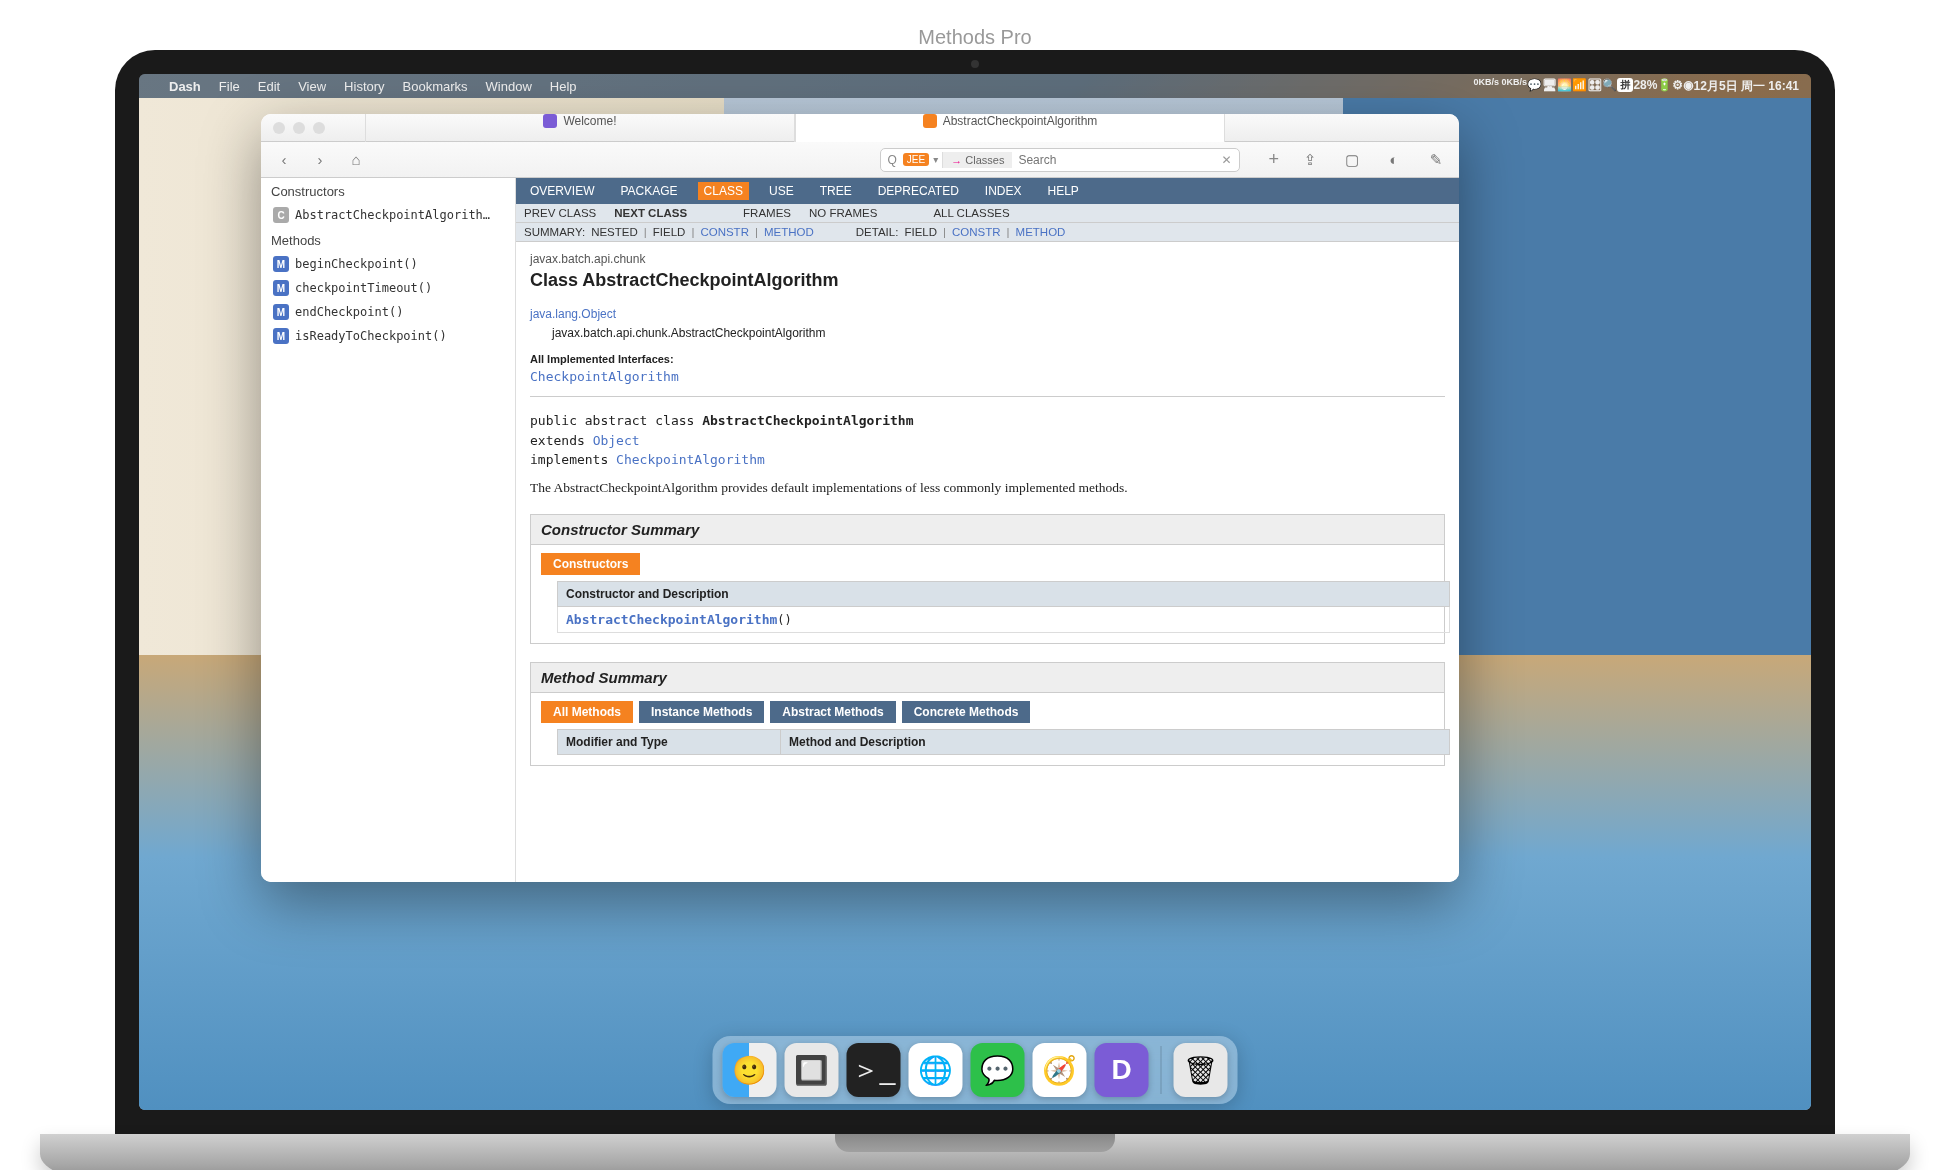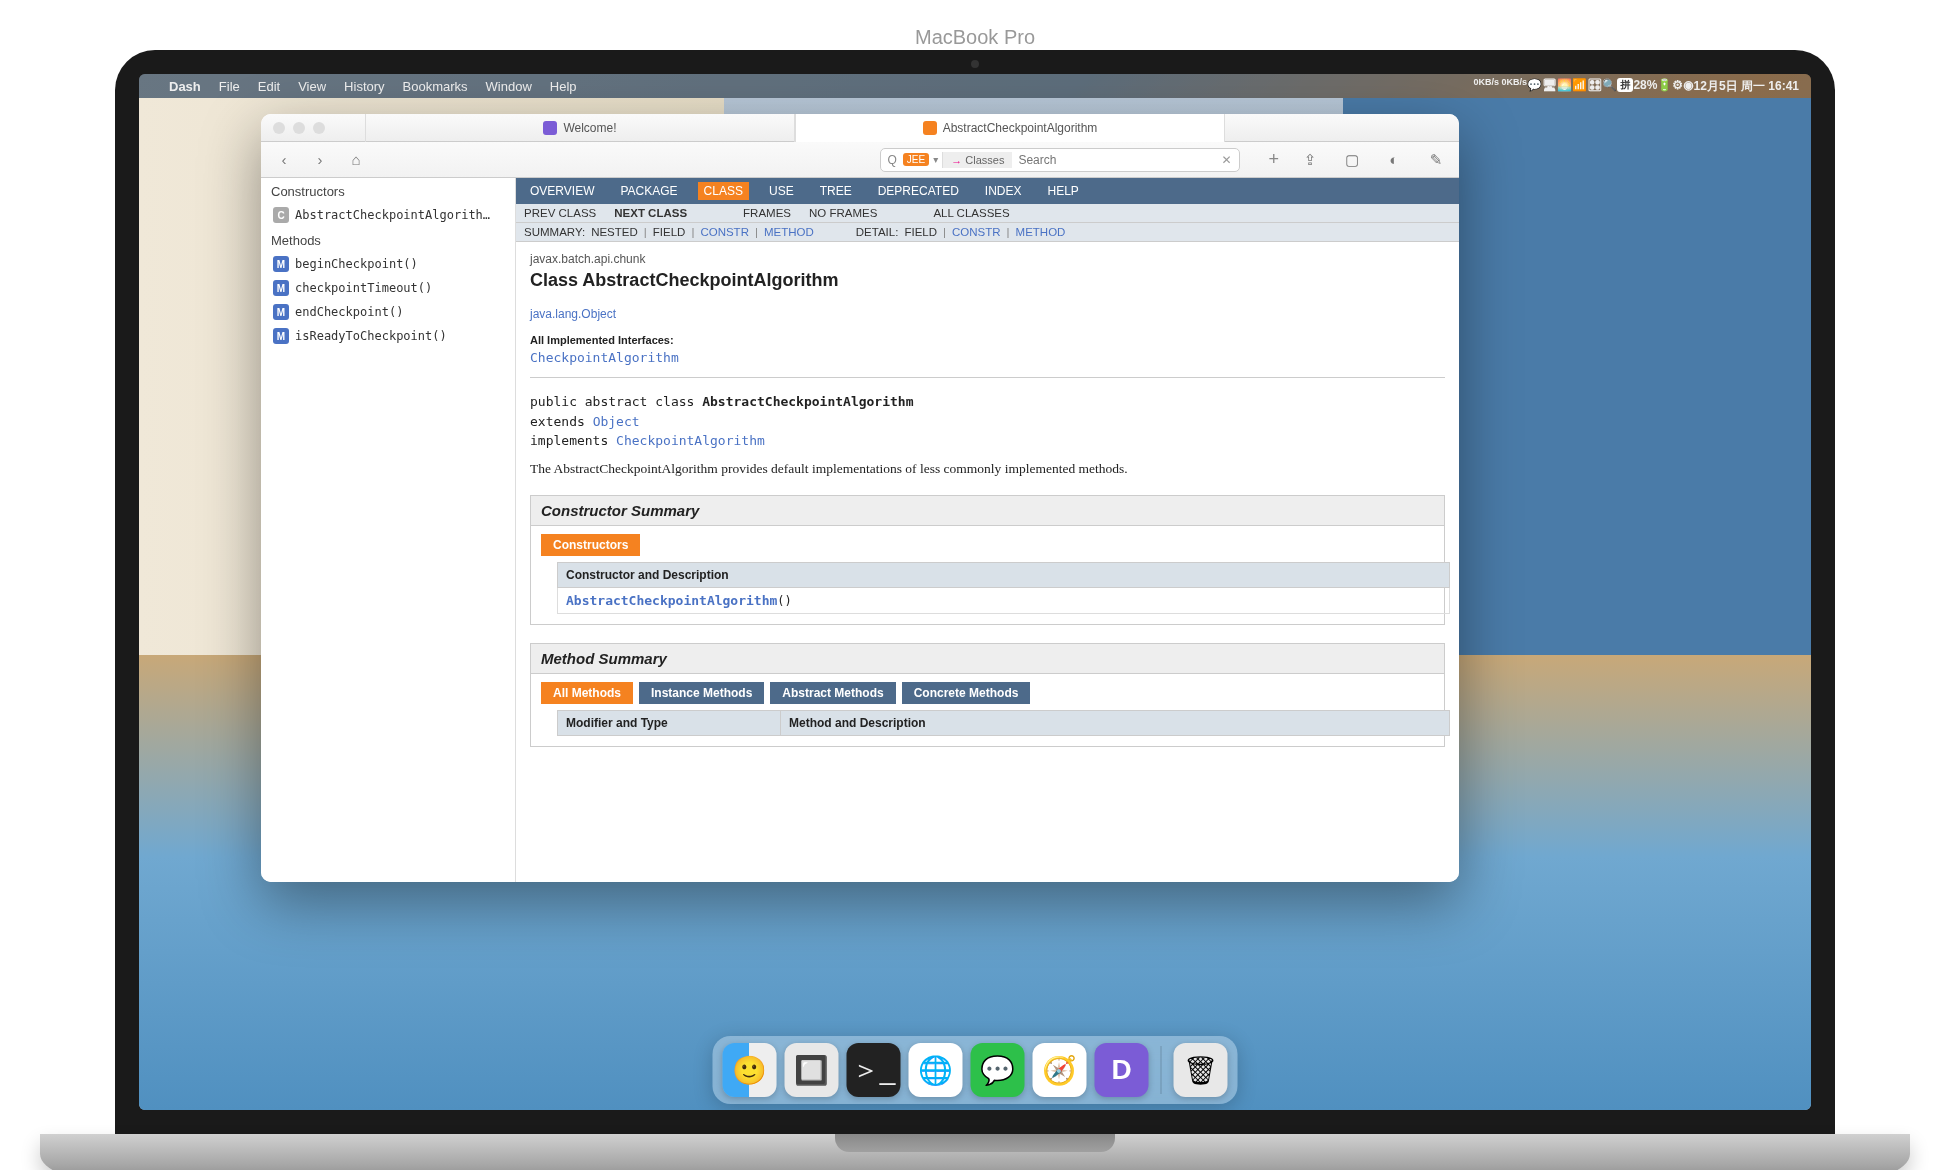--- a/index.html
+++ b/index.html
@@ -20,21 +20,21 @@
 
 .wallpaper-room { position:absolute; inset:24px 0 0 0; background:linear-gradient(180deg,#b8c8d8 0%,#a0b4c6 40%,#c8a878 55%,#70a8d0 75%,#5090c0 100%); }
 .wallpaper-room::before { content:''; position:absolute; left:0; top:0; width:35%; height:55%; background:linear-gradient(90deg,#f0e8d8 0%,#e8dfc8 100%); }
 .wallpaper-room::after { content:''; position:absolute; right:0; top:0; width:28%; height:55%; background:#4a7ba8; }
 
 .app-window { position:absolute; top:40px; left:122px; width:1198px; height:768px; background:#fff; border-radius:10px; box-shadow:0 20px 60px rgba(0,0,0,0.4); overflow:hidden; display:flex; flex-direction:column; }
 .titlebar { height:28px; background:linear-gradient(180deg,#fafafa,#eee); display:flex; align-items:center; border-bottom:1px solid #ccc; }
 .traffic-lights { display:flex; gap:8px; padding-left:12px; }
 .tl { width:12px; height:12px; border-radius:50%; background:#ddd; }
 .tabs { display:flex; flex:1; margin-left:40px; }
-.tab { flex:1; max-width:430px; height:28px; display:flex; align-items:center; justify-content:center; gap:6px; font-size:12px; color:#555; border-left:1px solid #ddd; border-right:1px solid #ddd; }
+.tab { flex:1; max-width:430px; height:28px; display:flex; align-items:flex-start; justify-content:center; gap:6px; font-size:12px; color:#555; border-left:1px solid #ddd; border-right:1px solid #ddd; }
 .tab.active { background:#fff; }
 .tab-icon { width:14px; height:14px; border-radius:3px; display:inline-block; }
 .tab-icon.d { background:#7b5cd6; }
 .tab-icon.j { background:#f58220; }
 
 .toolbar { height:36px; background:linear-gradient(180deg,#fafafa,#f2f2f2); display:flex; align-items:center; padding:0 10px; gap:10px; border-bottom:1px solid #ccc; }
 .tool-btn { width:26px; height:22px; display:flex; align-items:center; justify-content:center; color:#777; font-size:15px; cursor:pointer; }
 .searchbox { flex:0 0 360px; height:24px; background:#fff; border:1px solid #ccc; border-radius:5px; display:flex; align-items:center; margin-left:auto; margin-right:10px; font-size:12px; overflow:hidden; }
 .searchbox .q { padding:0 6px; color:#888; }
 .searchbox .cls { background:#eee; padding:2px 8px; font-size:11px; color:#666; border-left:1px solid #ddd; }
@@ -238,20 +238,21 @@
                 <a class="lnk">CONSTR</a>
                   <span class="sep">|</span>
                 <a class="lnk">METHOD</a>
               </div>
 
               <div class="doc">
                 <div class="pkg">javax.batch.api.chunk</div>
                 <div class="cls-title">Class AbstractCheckpointAlgorithm</div>
                 <div class="inherit">
                   <div><a class="l1">java.lang.Object</a></div>
+                  <div class="l2">javax.batch.api.chunk.AbstractCheckpointAlgorithm</div>
                 </div>
                 <div class="impl">All Implemented Interfaces:</div>
                 <div class="impl-link"><a style="color:#4a72c4;text-decoration:none;">CheckpointAlgorithm</a></div>
                 <hr class="hr">
                 <div class="sig">
                   <span>public abstract class </span><span class="name">AbstractCheckpointAlgorithm</span><br>
                   <span>extends </span><a class="type">Object</a><br>
                   <span>implements </span><a class="type">CheckpointAlgorithm</a>
                 </div>
                 <div class="desc">The AbstractCheckpointAlgorithm provides default implementations of less commonly implemented methods.</div>
@@ -302,16 +303,16 @@
           <div class="dock-icon" style="background:#fff;">🌐</div>
           <div class="dock-icon" style="background:#2dc04a;color:#fff;">💬</div>
           <div class="dock-icon" style="background:#fff;">🧭</div>
           <div class="dock-icon" style="background:#7b5cd6;color:#fff;font-weight:700;">D</div>
           <div class="dock-sep"></div>
           <div class="dock-icon" style="background:#e8e8e8;">🗑</div>
         </div>
 
       </div>
     </div>
-    <div class="base-label">MacBook Pro</div>
+    <div class="base-label">Methods Pro</div>
     <div class="base"></div>
   </div>
 </div>
 
 </body></html>

